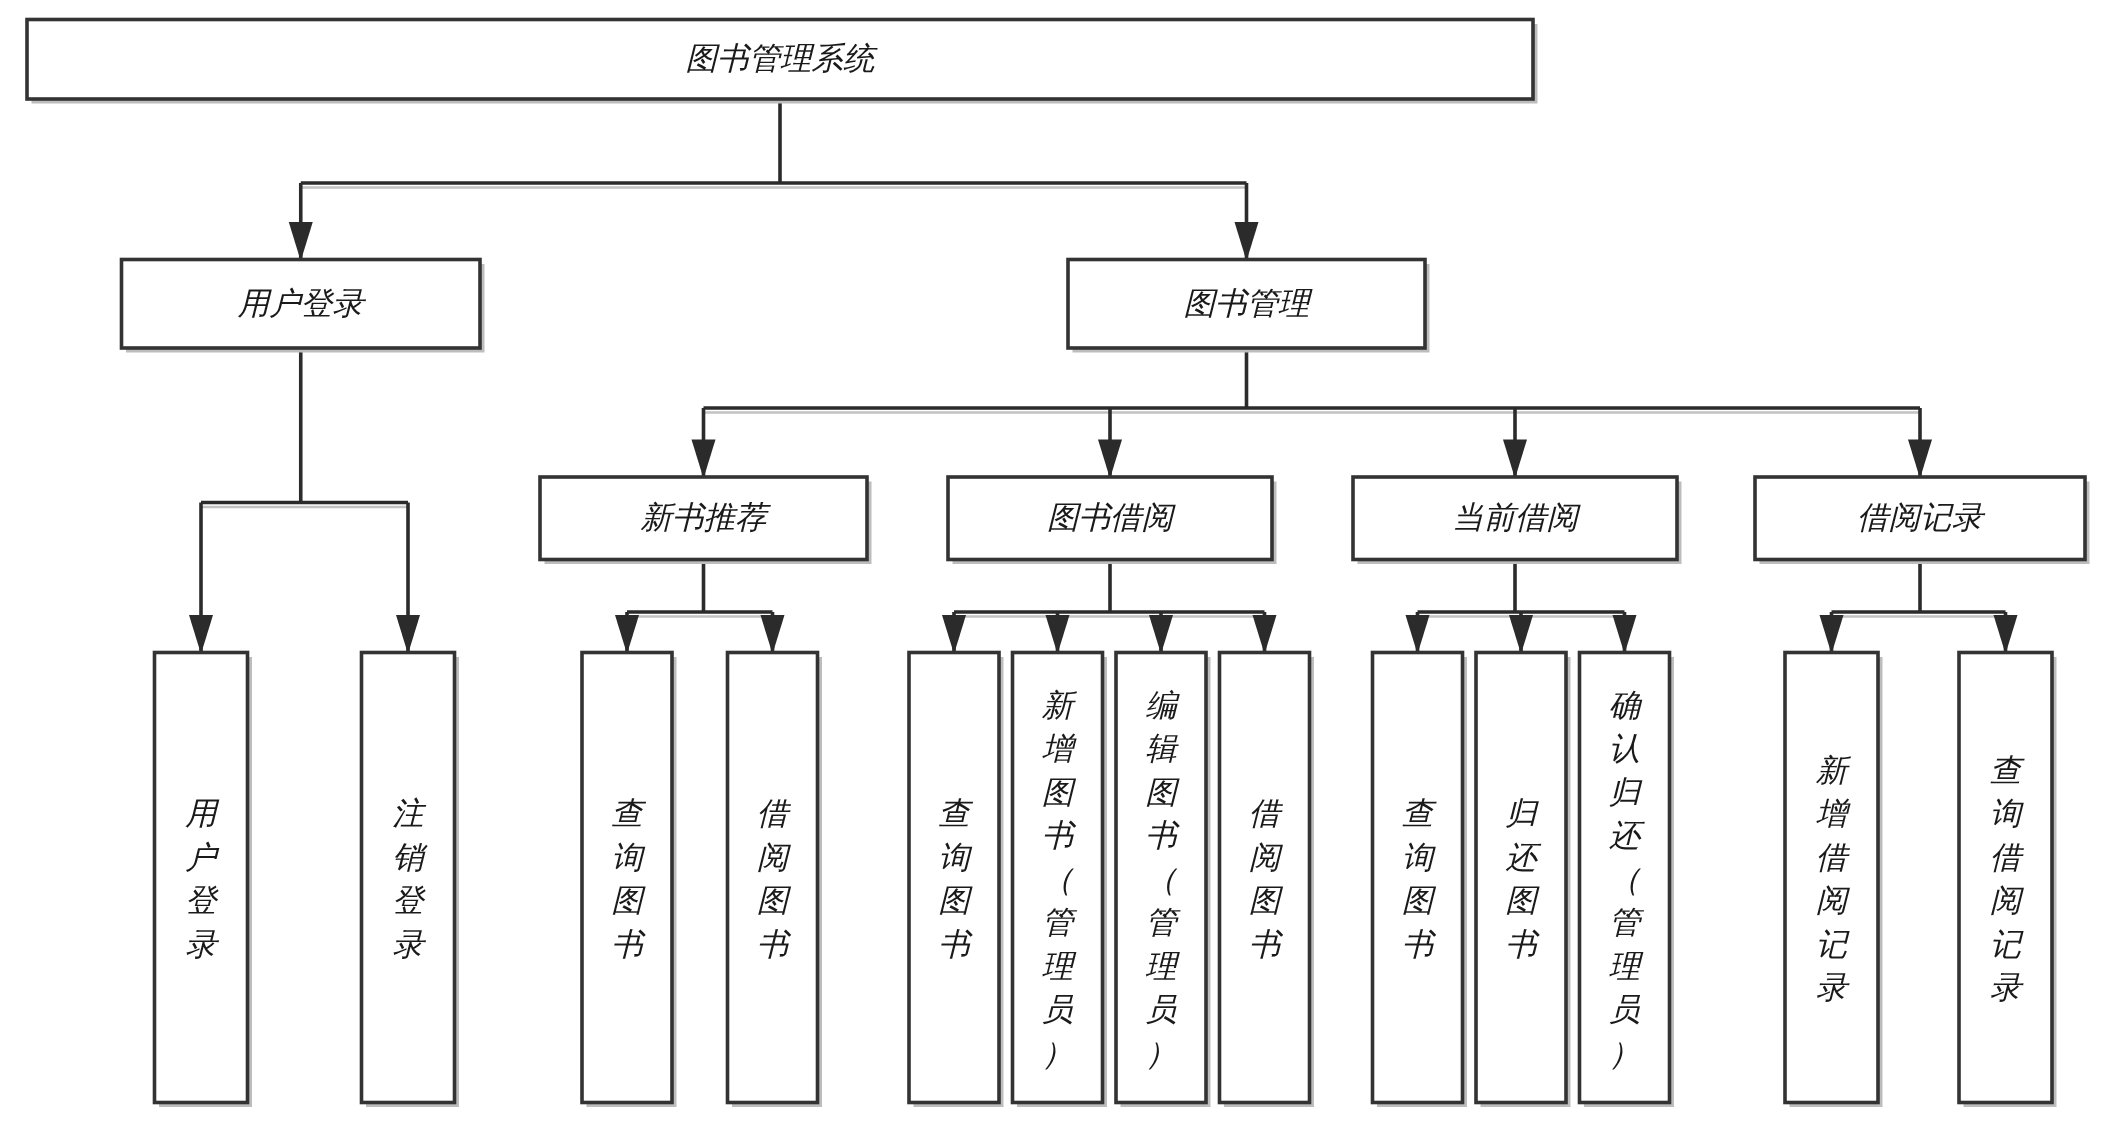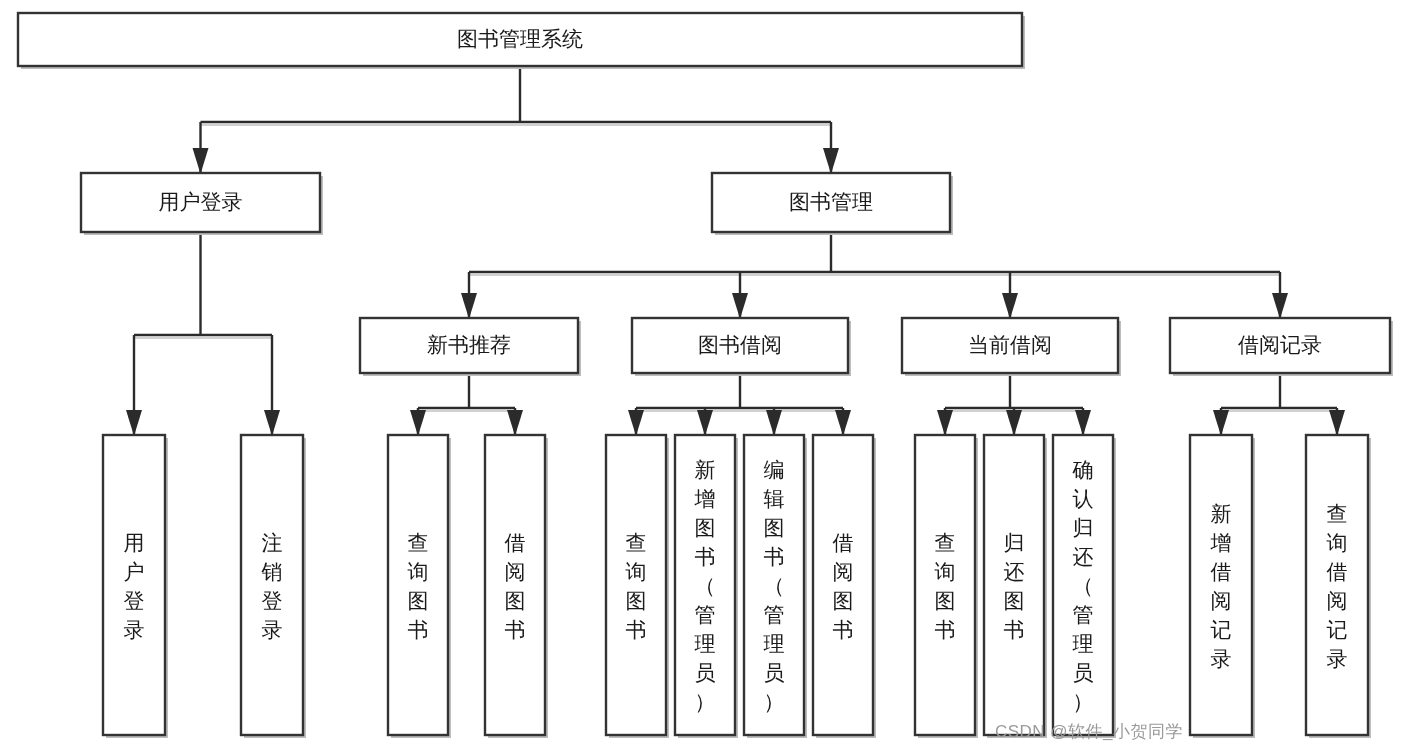--- a/index.html
+++ b/index.html
@@ -11,20 +11,21 @@
     width: 1405px;
     height: 747px;
     font-family: "Liberation Sans", "DejaVu Sans", sans-serif;
     overflow: hidden;
     position: relative;
   }
   #diagram-root {
     position: relative;
     width: 1195px;
     height: 747px;
+    font-style: italic;
   }
   svg#tree-svg {
     position: absolute;
     top: 0;
     left: 0;
     width: 1405px;
     height: 747px;
   }
   .node-box {
     fill: #ffffff;
@@ -237,15 +238,14 @@
           <text x="1221" y="520.5" class="node-label-v"><tspan x="1221" dy="0">新</tspan><tspan x="1221" dy="29">增</tspan><tspan x="1221" dy="29">借</tspan><tspan x="1221" dy="29">阅</tspan><tspan x="1221" dy="29">记</tspan><tspan x="1221" dy="29">录</tspan></text>
         </g>
         <g>
           <rect x="1309" y="438" width="62" height="300" class="node-shadow"></rect>
           <rect x="1306" y="435" width="62" height="300" class="node-box"></rect>
           <text x="1337" y="520.5" class="node-label-v"><tspan x="1337" dy="0">查</tspan><tspan x="1337" dy="29">询</tspan><tspan x="1337" dy="29">借</tspan><tspan x="1337" dy="29">阅</tspan><tspan x="1337" dy="29">记</tspan><tspan x="1337" dy="29">录</tspan></text>
         </g>
       </g>
   </svg>
 
-  <div class="watermark">CSDN @软件_小贺同学</div>
 
 </div>
 
 </body></html>

